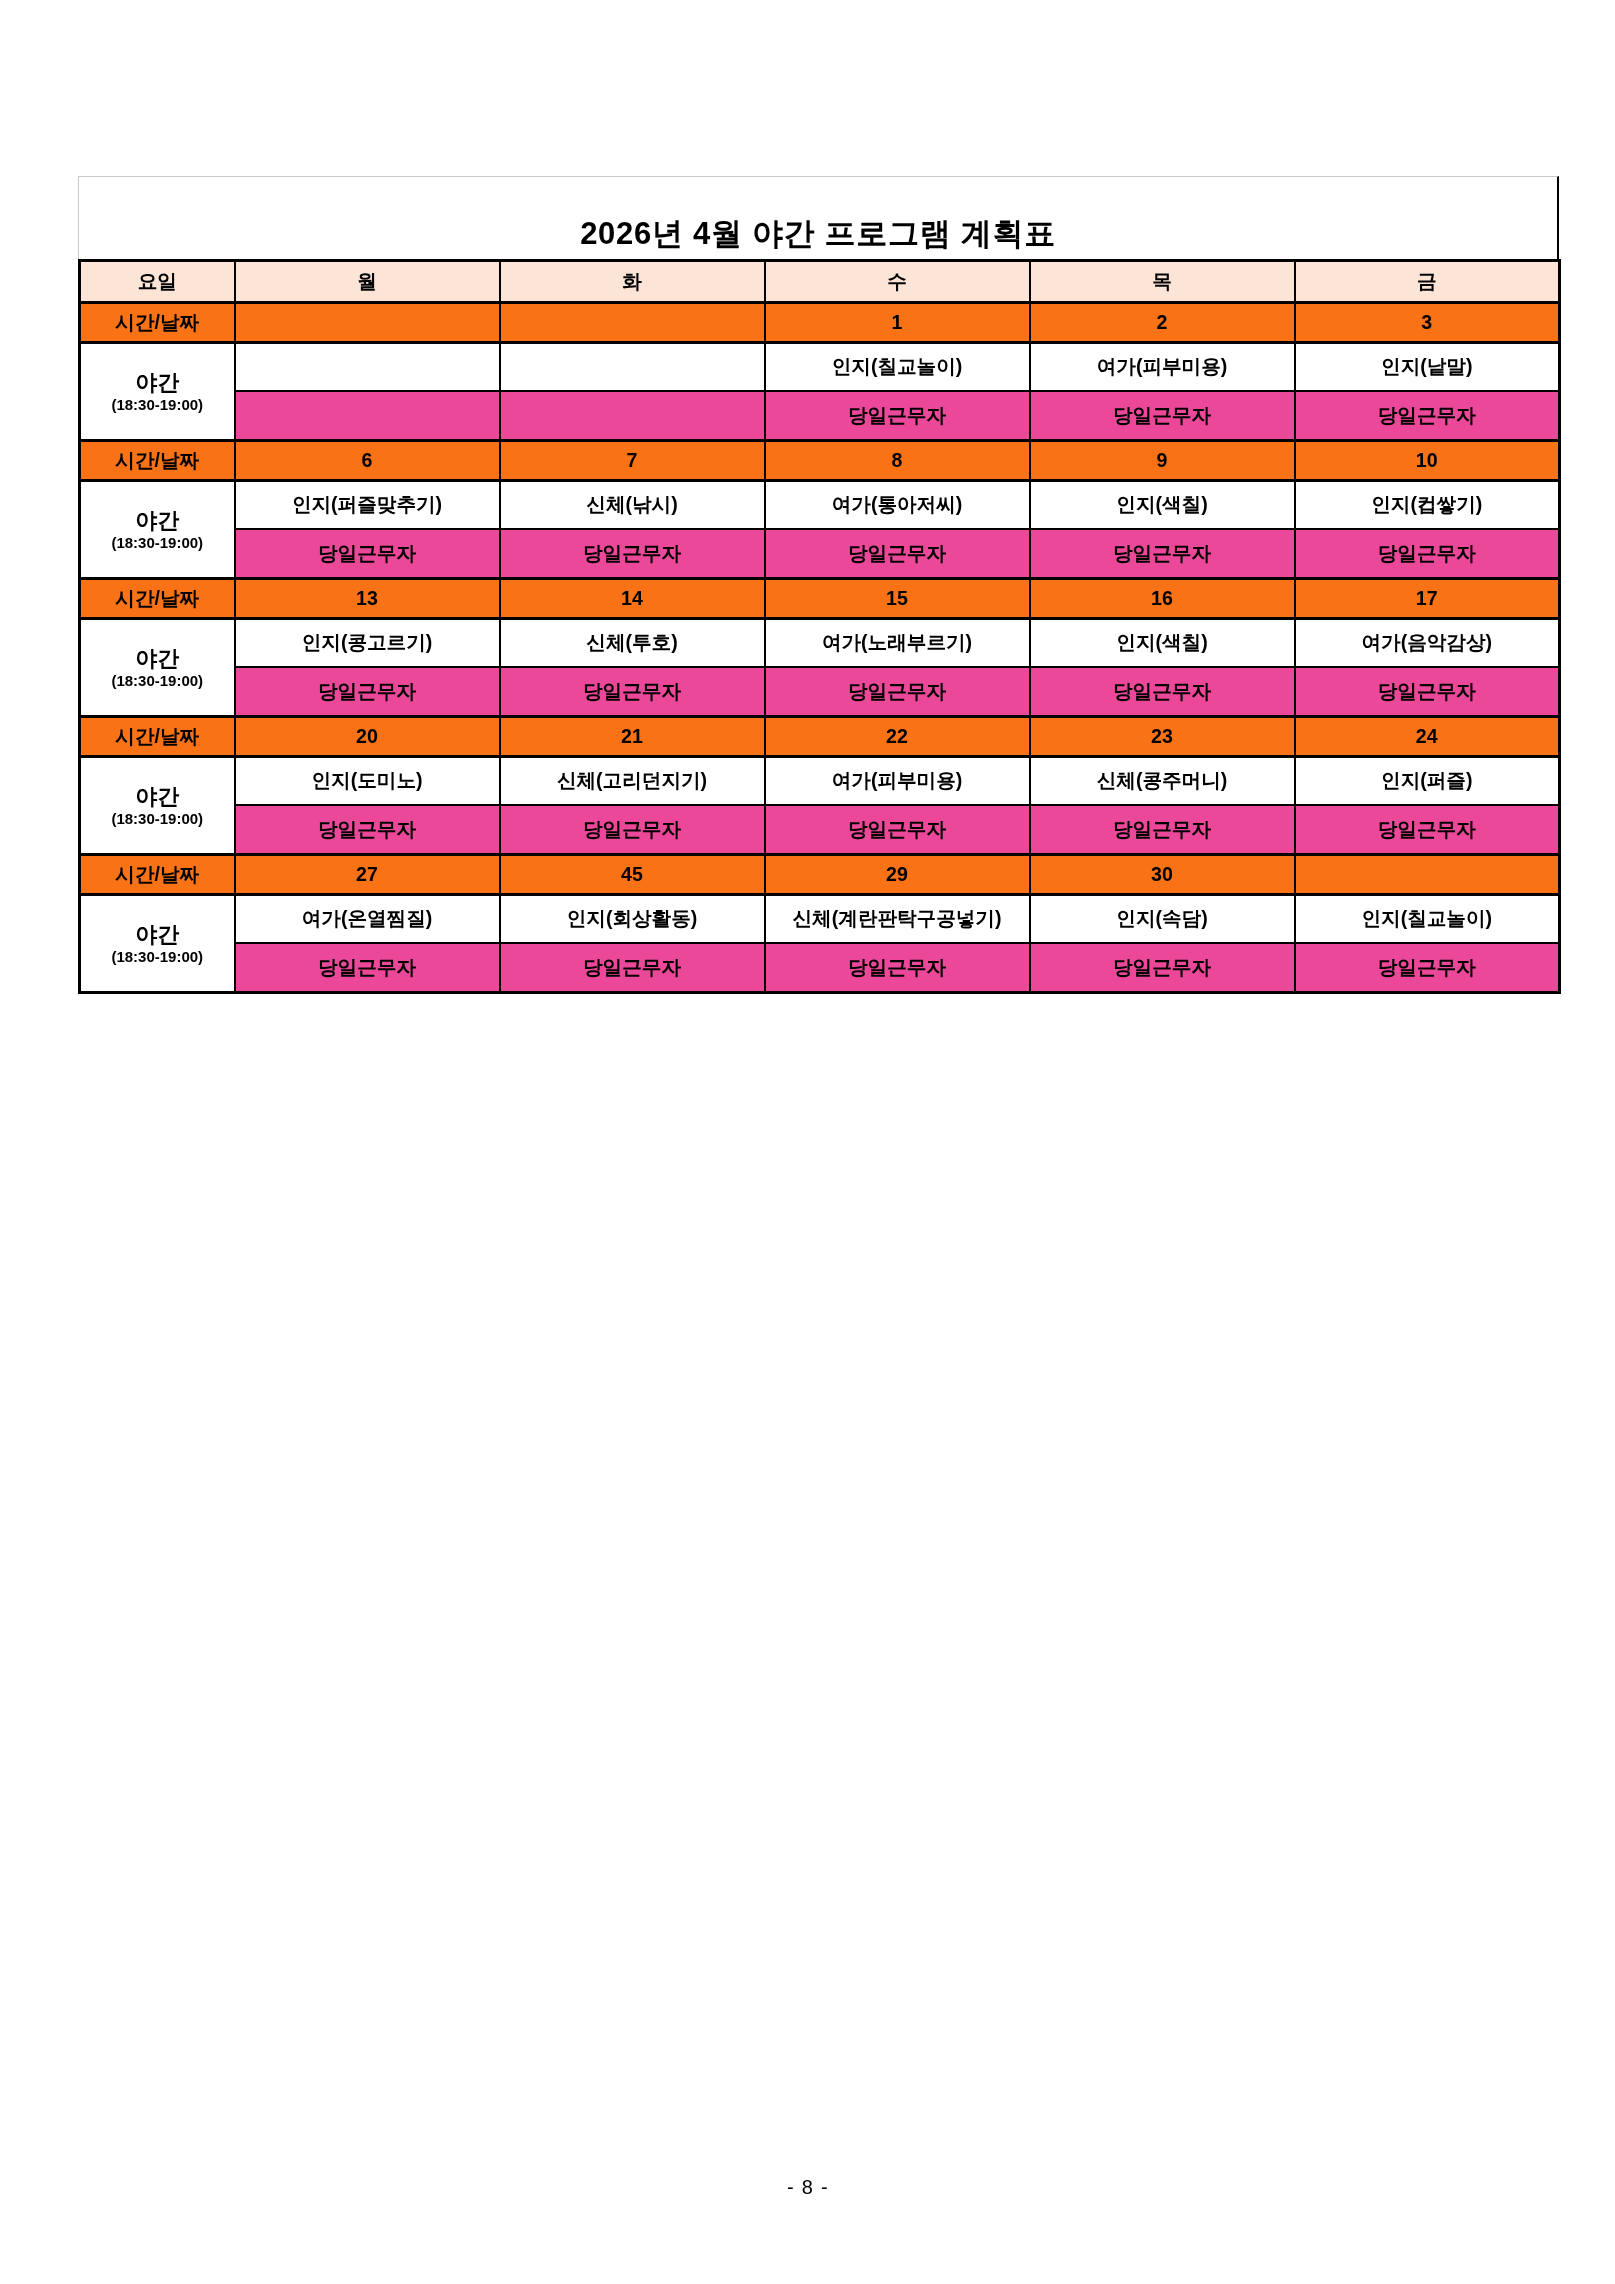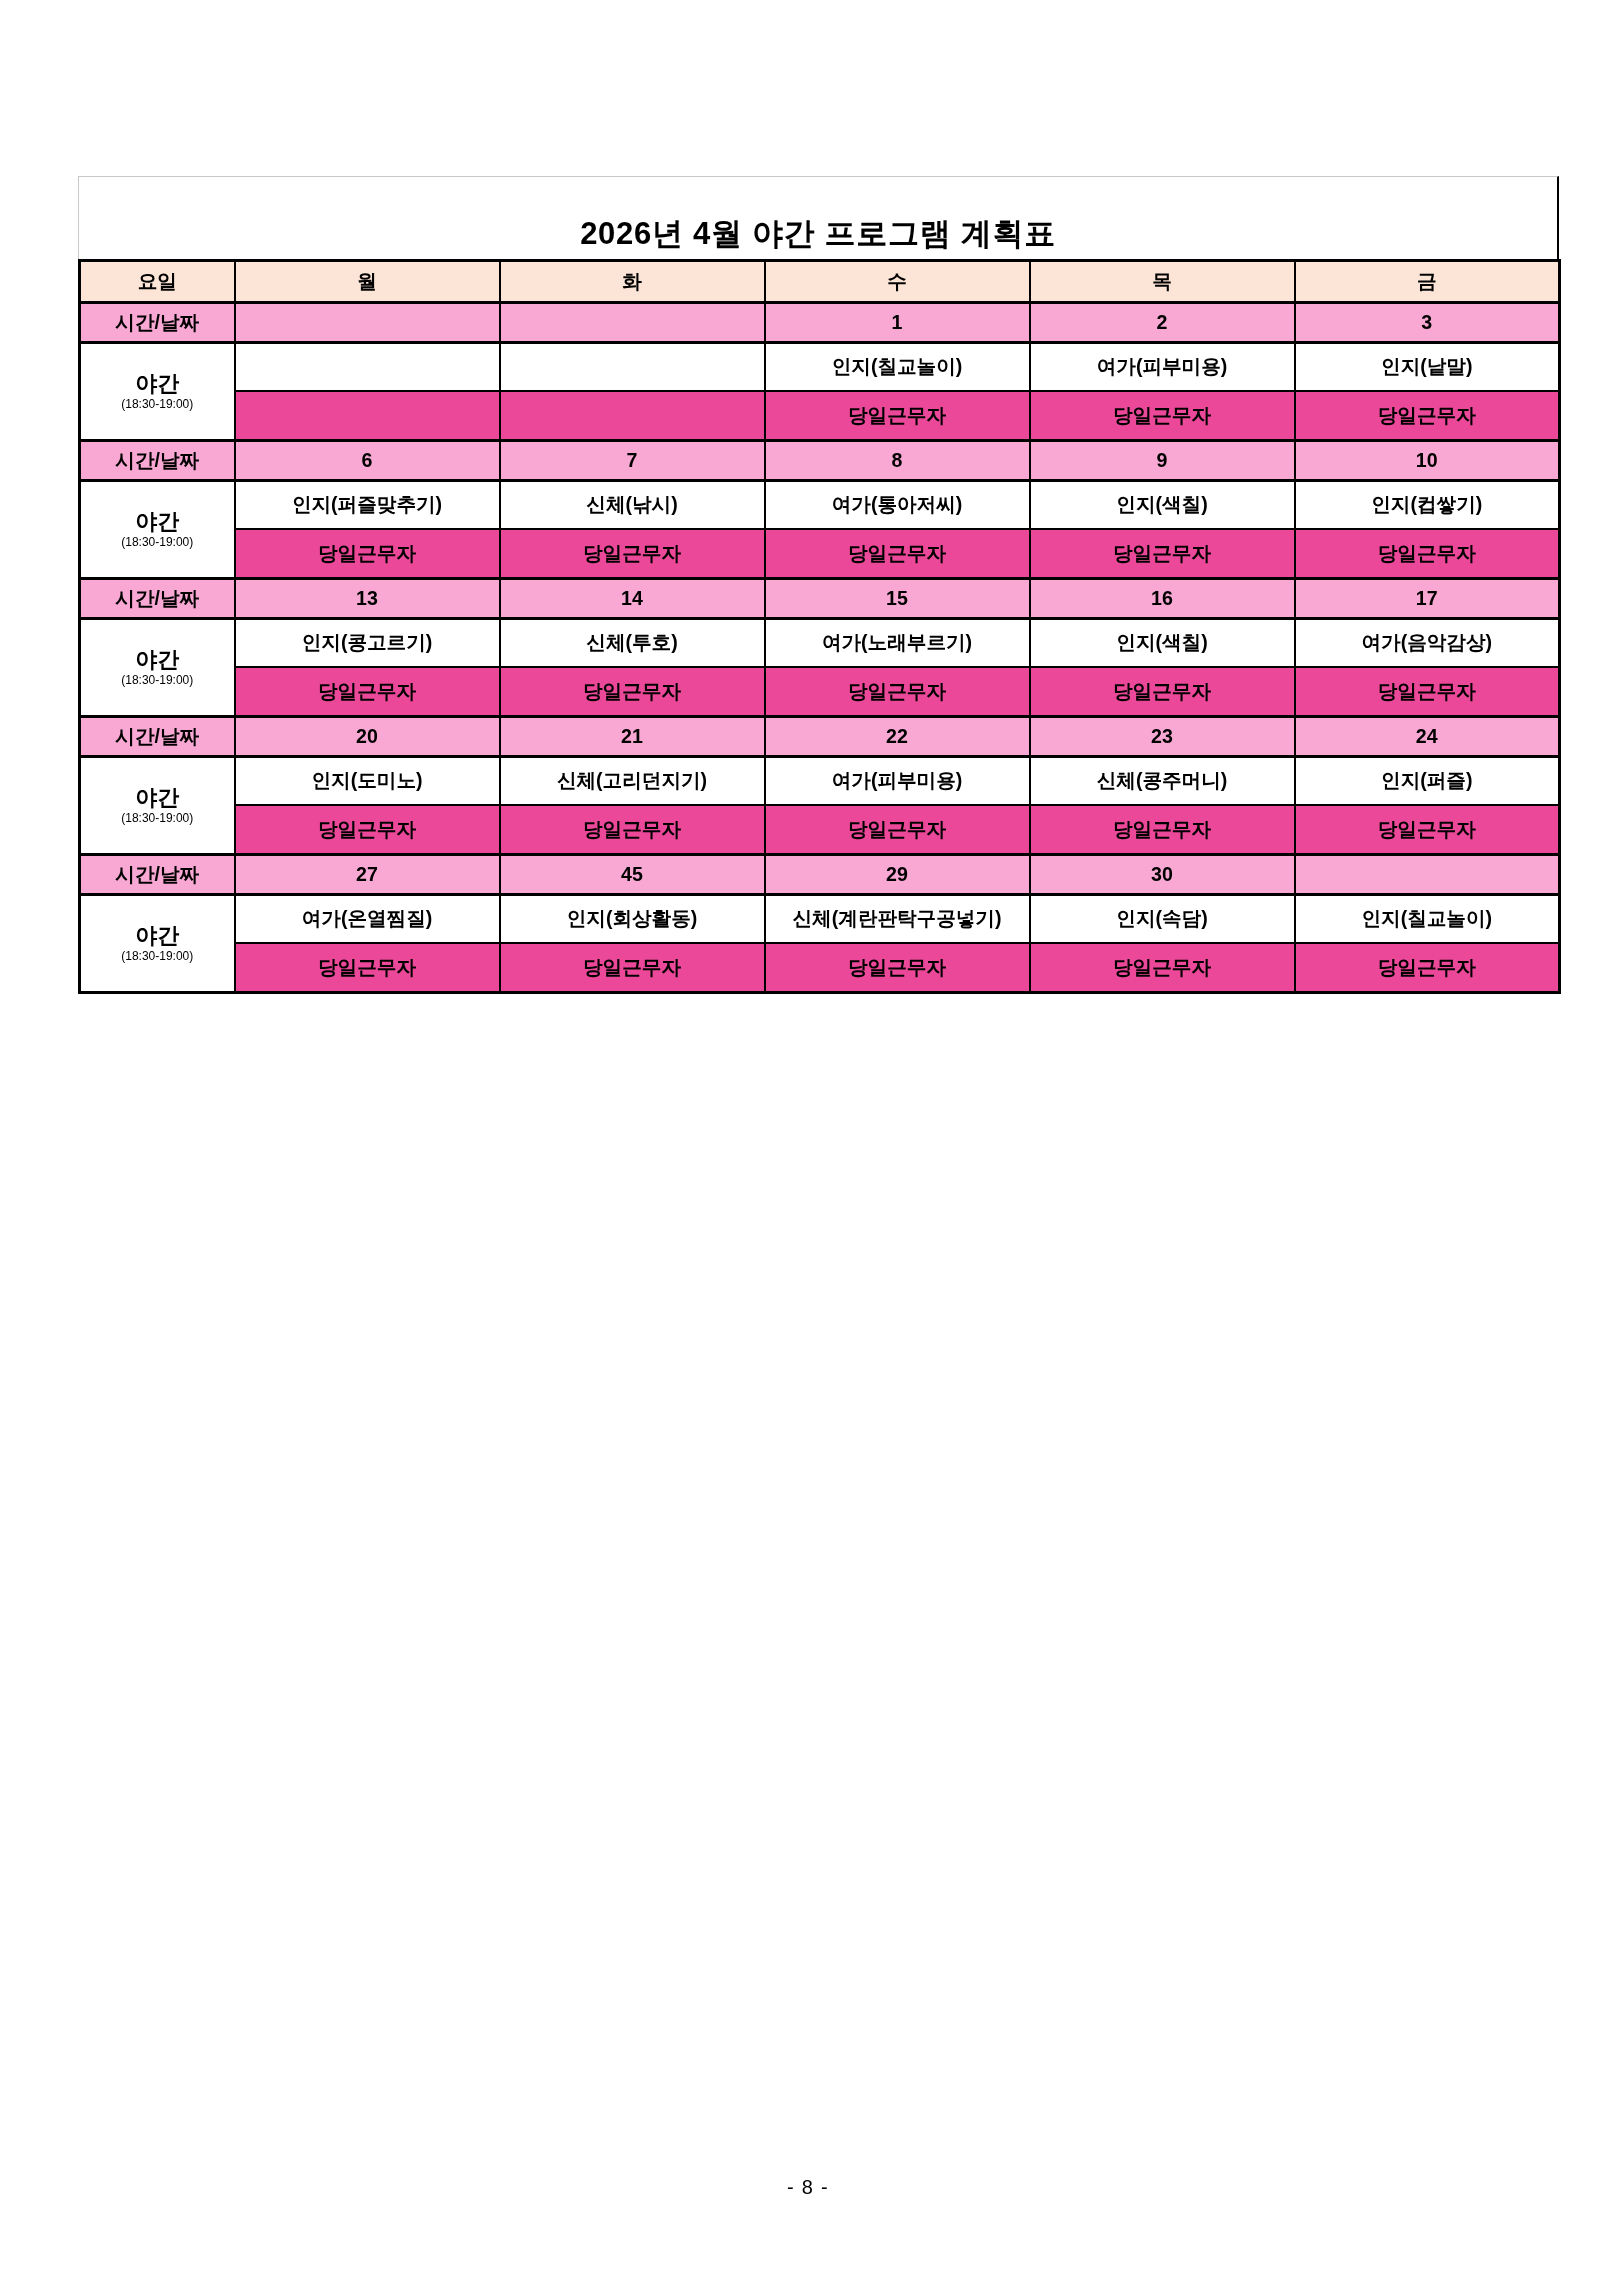--- a/index.html
+++ b/index.html
@@ -23,29 +23,29 @@
     text-align:center; vertical-align:middle;
     font-weight:bold; font-size:19.6px; white-space:nowrap;
     overflow:visible; padding:0;
   }
   col.c-label { width:155px; }
   col.c-day   { width:265px; }
 
   tr.row-header    { height:42px; background:#fce4d6; }
   tr.row-header th { border-top:3.3px solid #000; border-bottom:2.6px solid #000; font-size:19.6px; }
 
-  tr.row-date      { height:40px; background:#f9a8d4; }
+  tr.row-date      { height:40px; background:#f97316; }
   tr.row-date td   { border-top:3.9px solid #000; border-bottom:3.3px solid #000; }
 
   tr.row-act td    { height:48px; background:#fff; border-bottom:2.6px solid #000; }
   tr.row-worker td { height:50px; background:#ec4899; border-bottom:3.9px solid #000; }
 
   td.night-cell { background:#fce4d6; line-height:1.15; }
   .night-title { font-size:22px; font-weight:bold; }
-  .night-time  { font-size:12px; font-weight:normal; margin-top:1.3px; }
+  .night-time  { font-size:15px; font-weight:bold; margin-top:1.3px; }
 
   .footer-strip {
     width:100%; height:43px; background:#fff;
     border-left:0.7px solid #c9c9c9; border-right:0.7px solid #c9c9c9; border-bottom:0.7px solid #c9c9c9;
     display:flex; align-items:center; justify-content:flex-end;
   }
   .footer-strip span { font-size:19.6px; font-weight:bold; padding-right:2.6px; }
 
   .page-number {
     position:absolute; left:0; top:2176px; width:100%;

